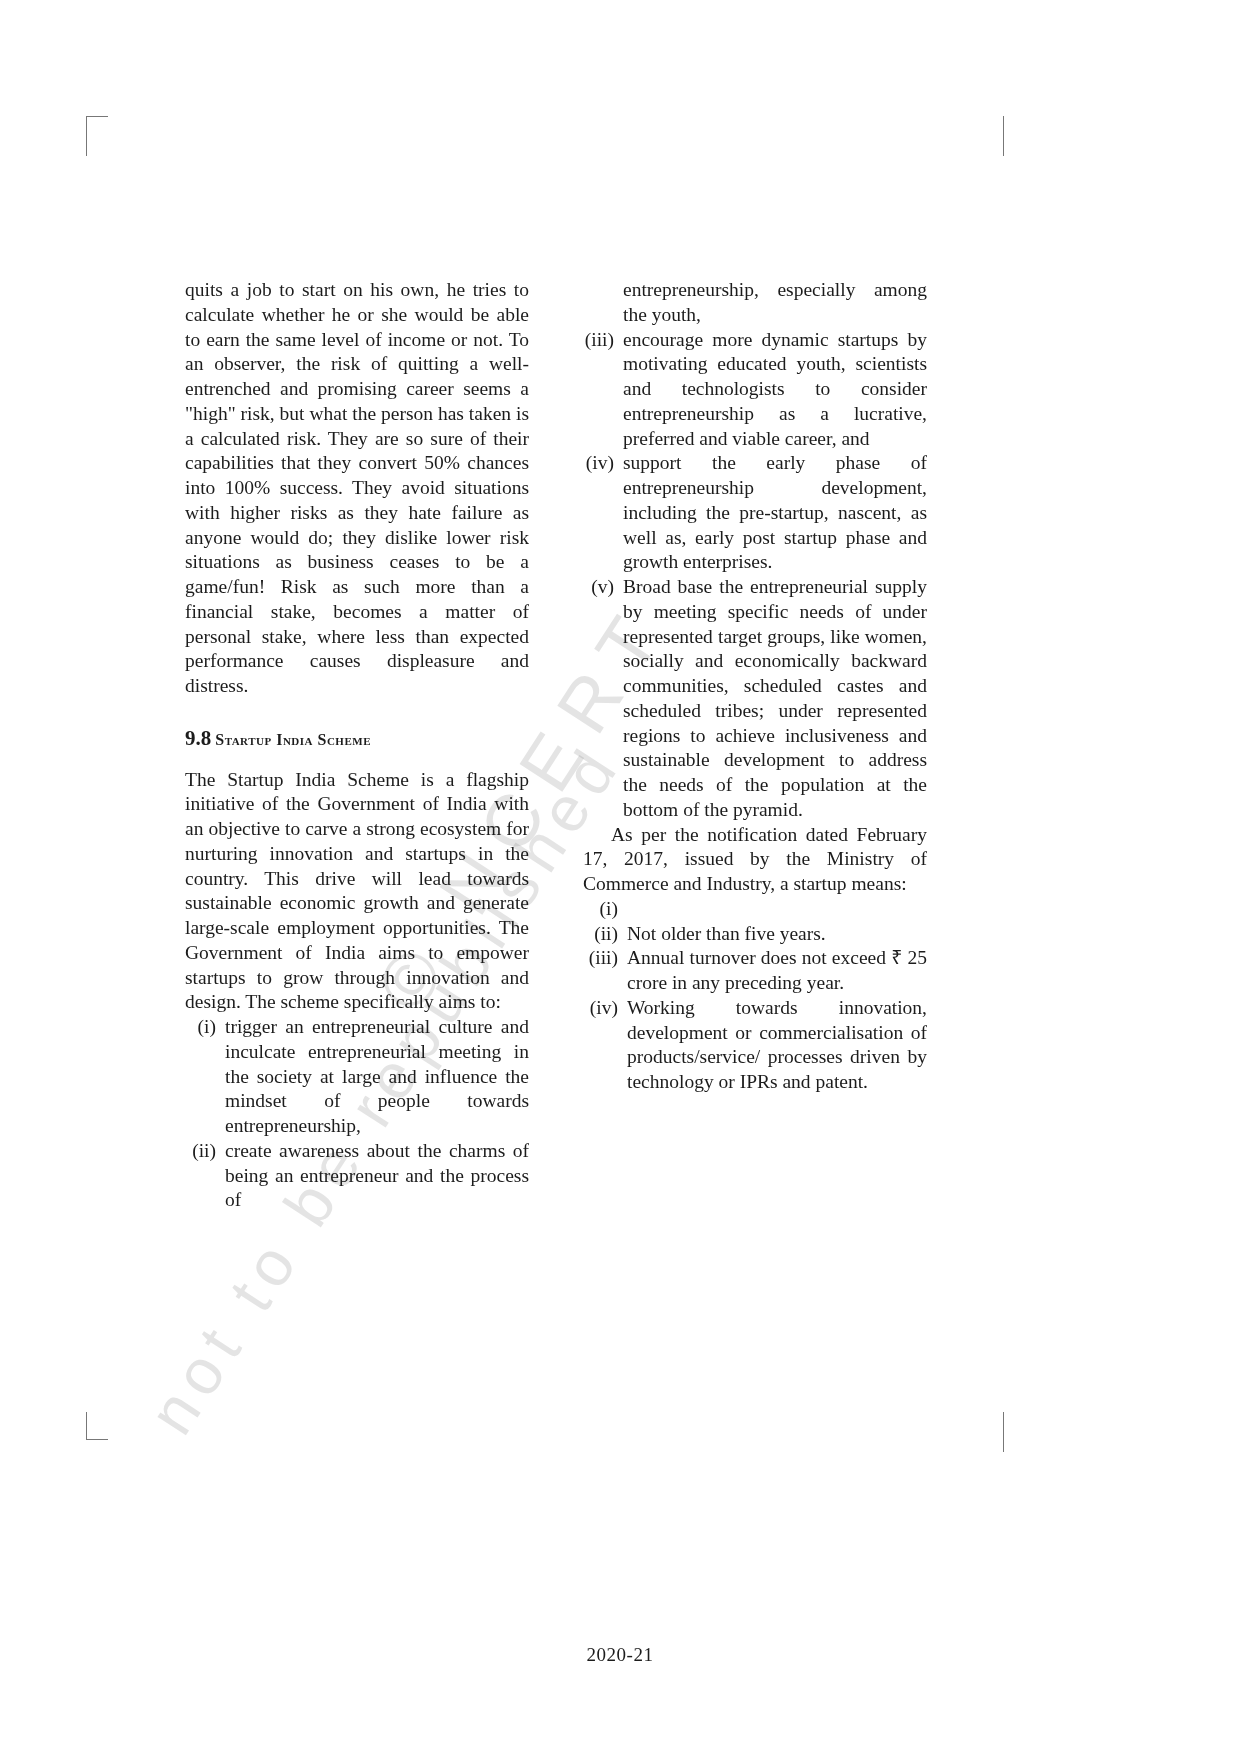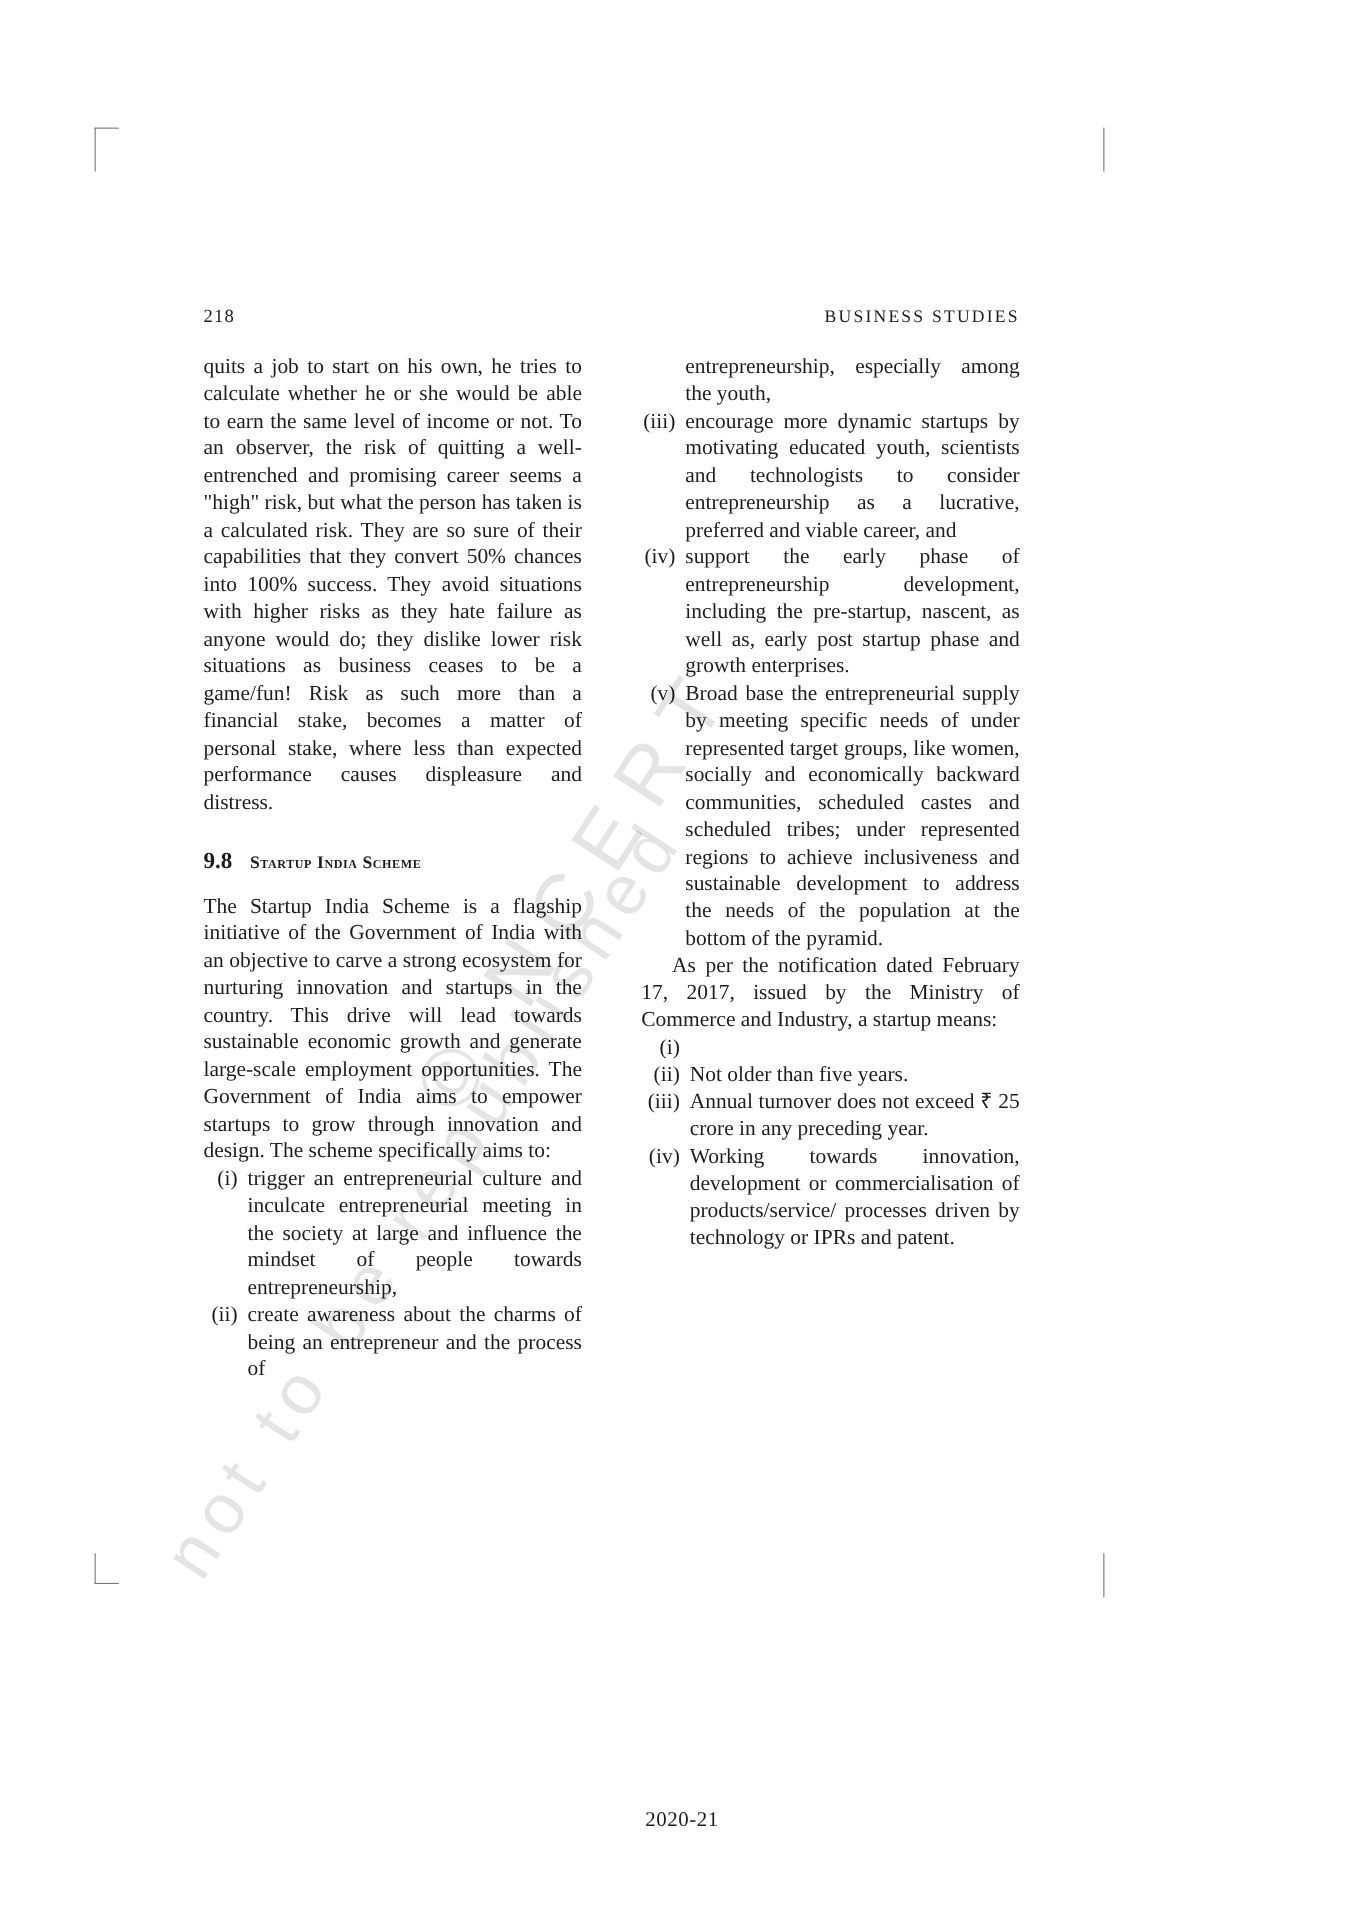--- a/index.html
+++ b/index.html
@@ -30,21 +30,21 @@
   .page-footer { position:absolute; left:0; top:1644px; width:1240px; text-align:center; font-size:19px; letter-spacing:0.5px; }
 
   
   .columns { display:flex; gap:54px; }
   .col { width:354px; font-size:19.5px; line-height:1.27; text-align:justify; }
 
   .para { text-align:justify; }
   .indent-first { text-indent:28px; }
 
   .section-heading { margin:26px 0 16px 0; font-weight:bold; }
-  .sec-num { font-size:21px; margin-right:16px; }
+  .sec-num { font-size:21px; margin-right:4px; }
   .sec-title { font-size:16px; font-variant:small-caps; letter-spacing:0.5px; }
 
   .list { }
   .li { display:flex; }
   .li .marker { flex:0 0 40px; text-align:right; padding-right:9px; }
   .li .li-text { flex:1; text-align:justify; }
 
   .continuation { padding-left:40px; text-align:justify; }
 
   .list2 .marker { flex:0 0 44px; }
@@ -55,24 +55,20 @@
 <div class="crop crop-tl"></div>
 <div class="crop crop-tr"></div>
 <div class="crop crop-bl"></div>
 <div class="crop crop-br"></div>
 
 <div class="wm wm1">© NCERT</div>
 <div class="wm wm2">not to be republished</div>
 
 <div class="content">
 
-  <div class="page-header">
-    <span class="page-number">218</span>
-    <span class="header-title">BUSINESS STUDIES</span>
-  </div>
 
   <div class="columns">
 
     <div class="col">
       <p class="para">quits a job to start on his own, he tries to calculate whether he or she would be able to earn the same level of income or not. To an observer, the risk of quitting a well-entrenched and promising career seems a "high" risk, but what the person has taken is a calculated risk. They are so sure of their capabilities that they convert 50% chances into 100% success. They avoid situations with higher risks as they hate failure as anyone would do; they dislike lower risk situations as business ceases to be a game/fun! Risk as such more than a financial stake, becomes a matter of personal stake, where less than expected performance causes displeasure and distress.</p>
 
       <div class="section-heading">
         <span class="sec-num">9.8</span><span class="sec-title">Startup India Scheme</span>
       </div>
 

